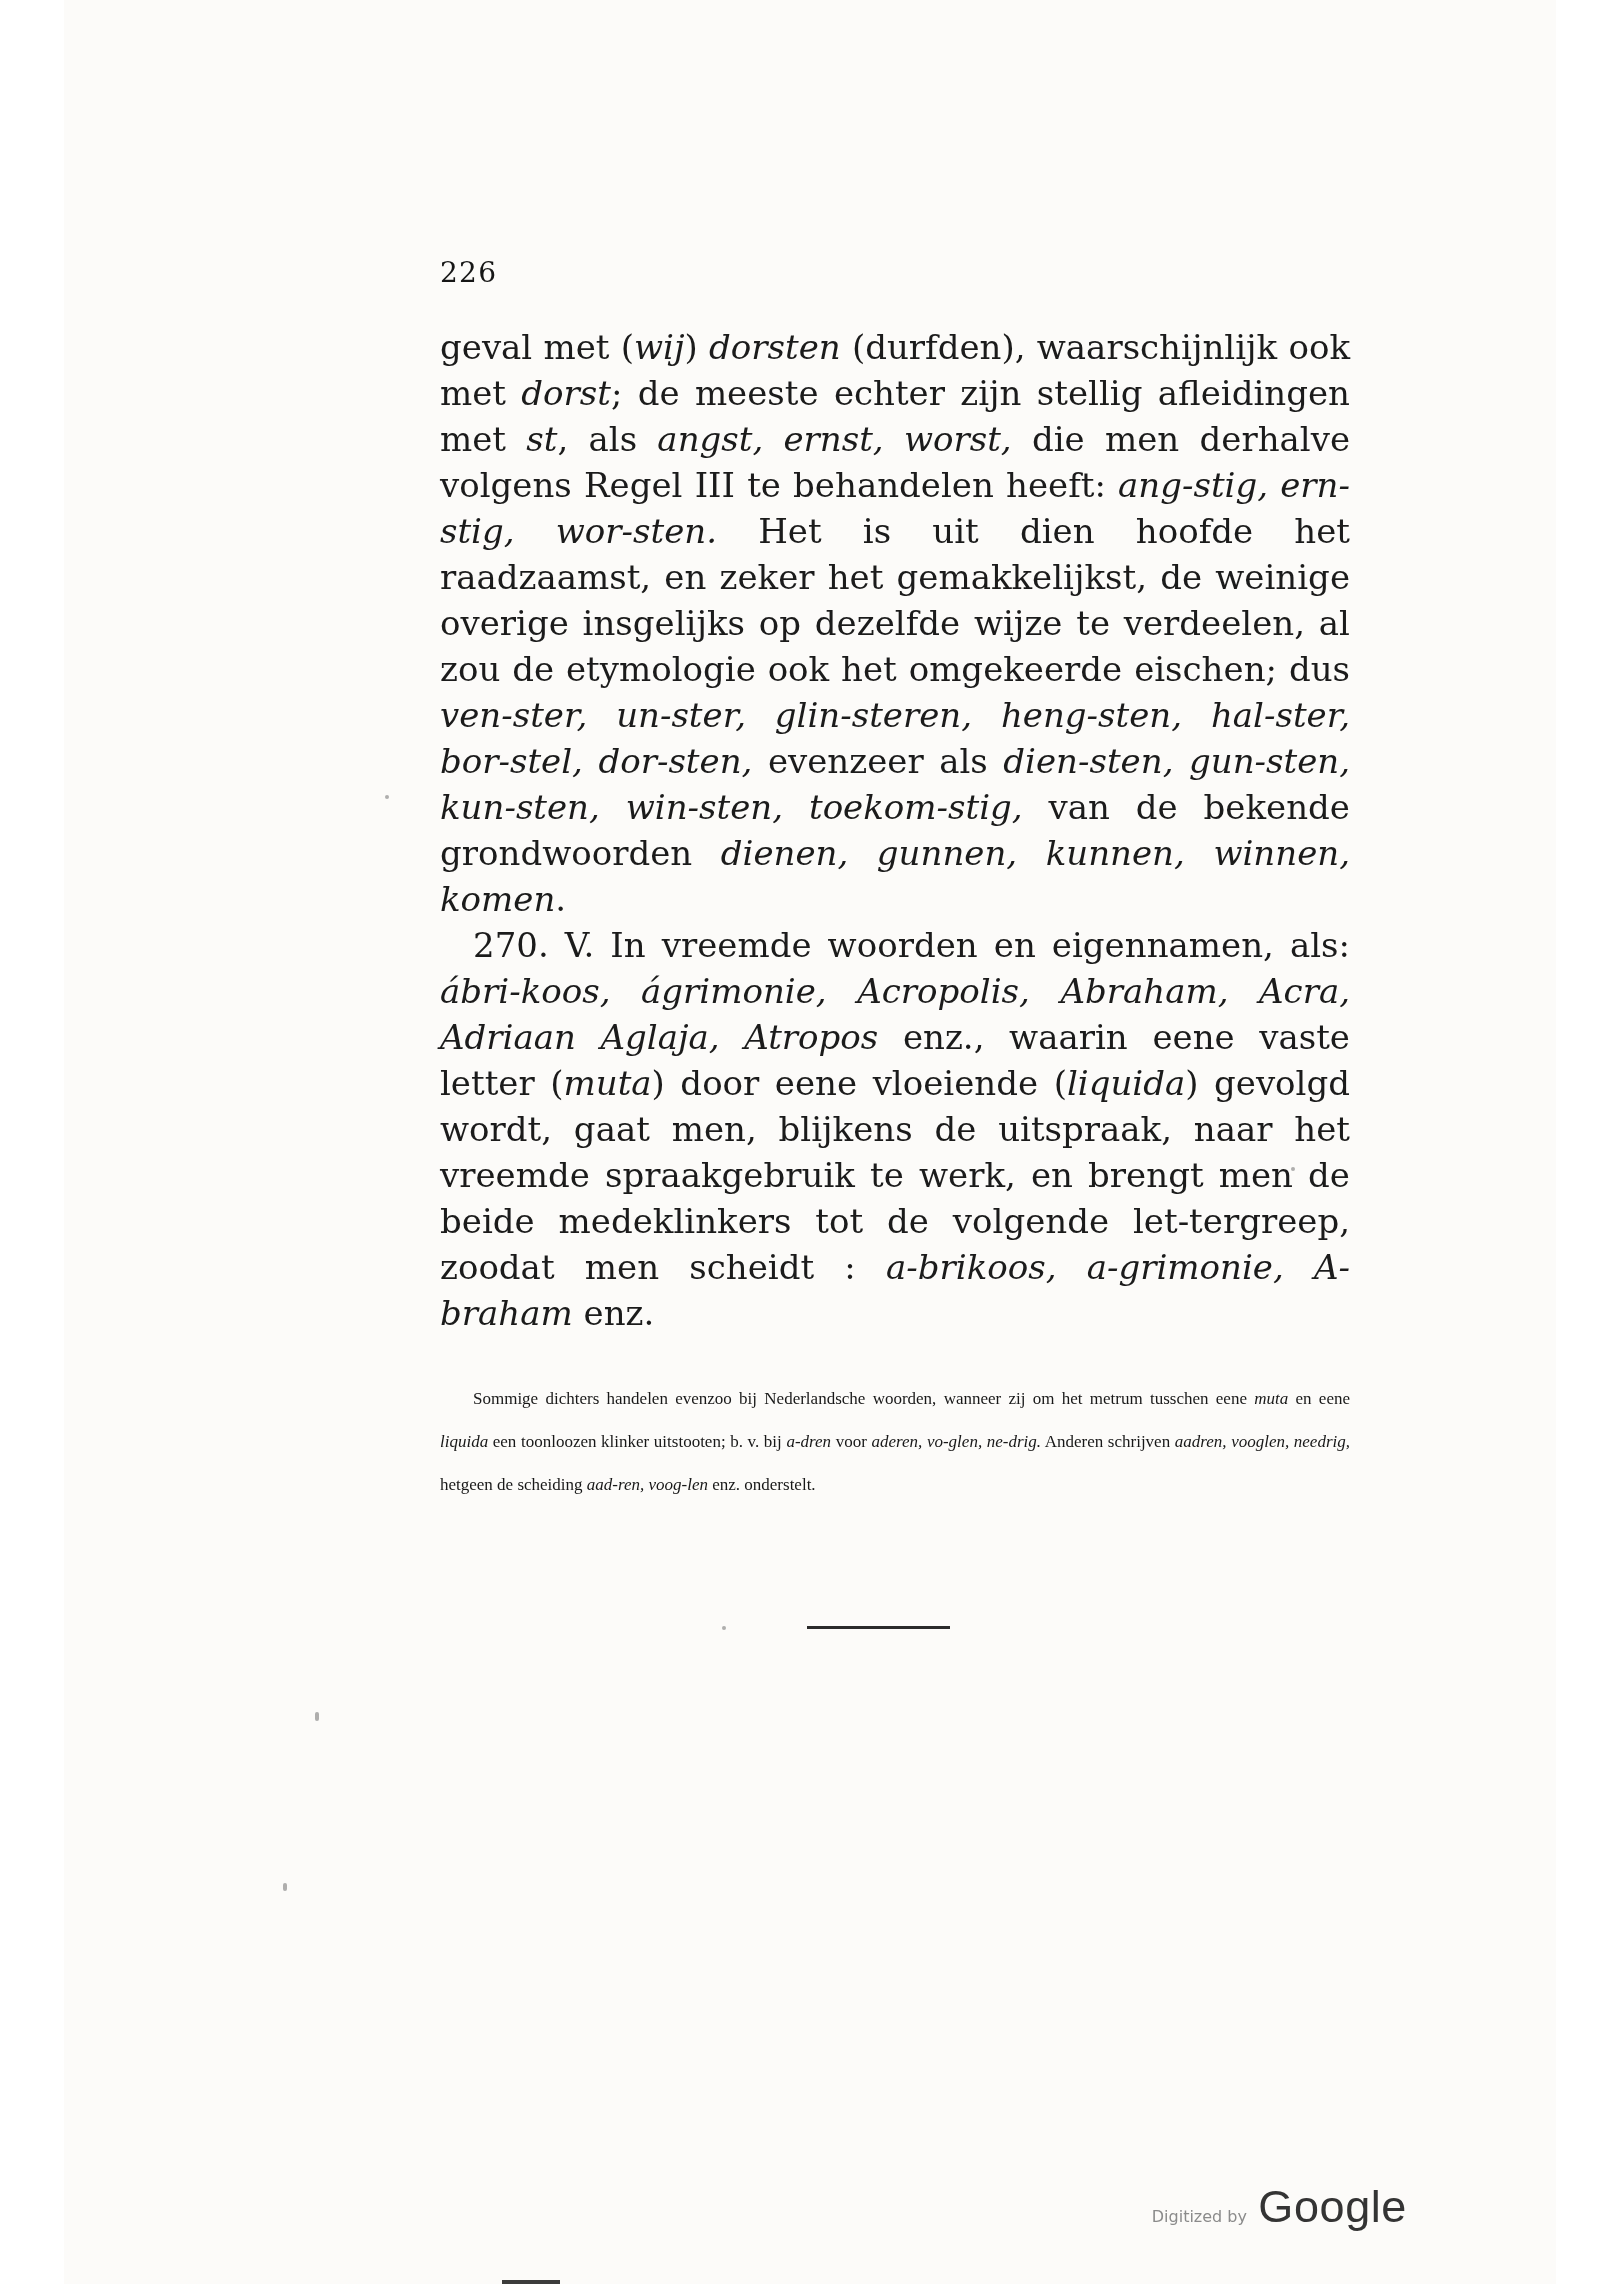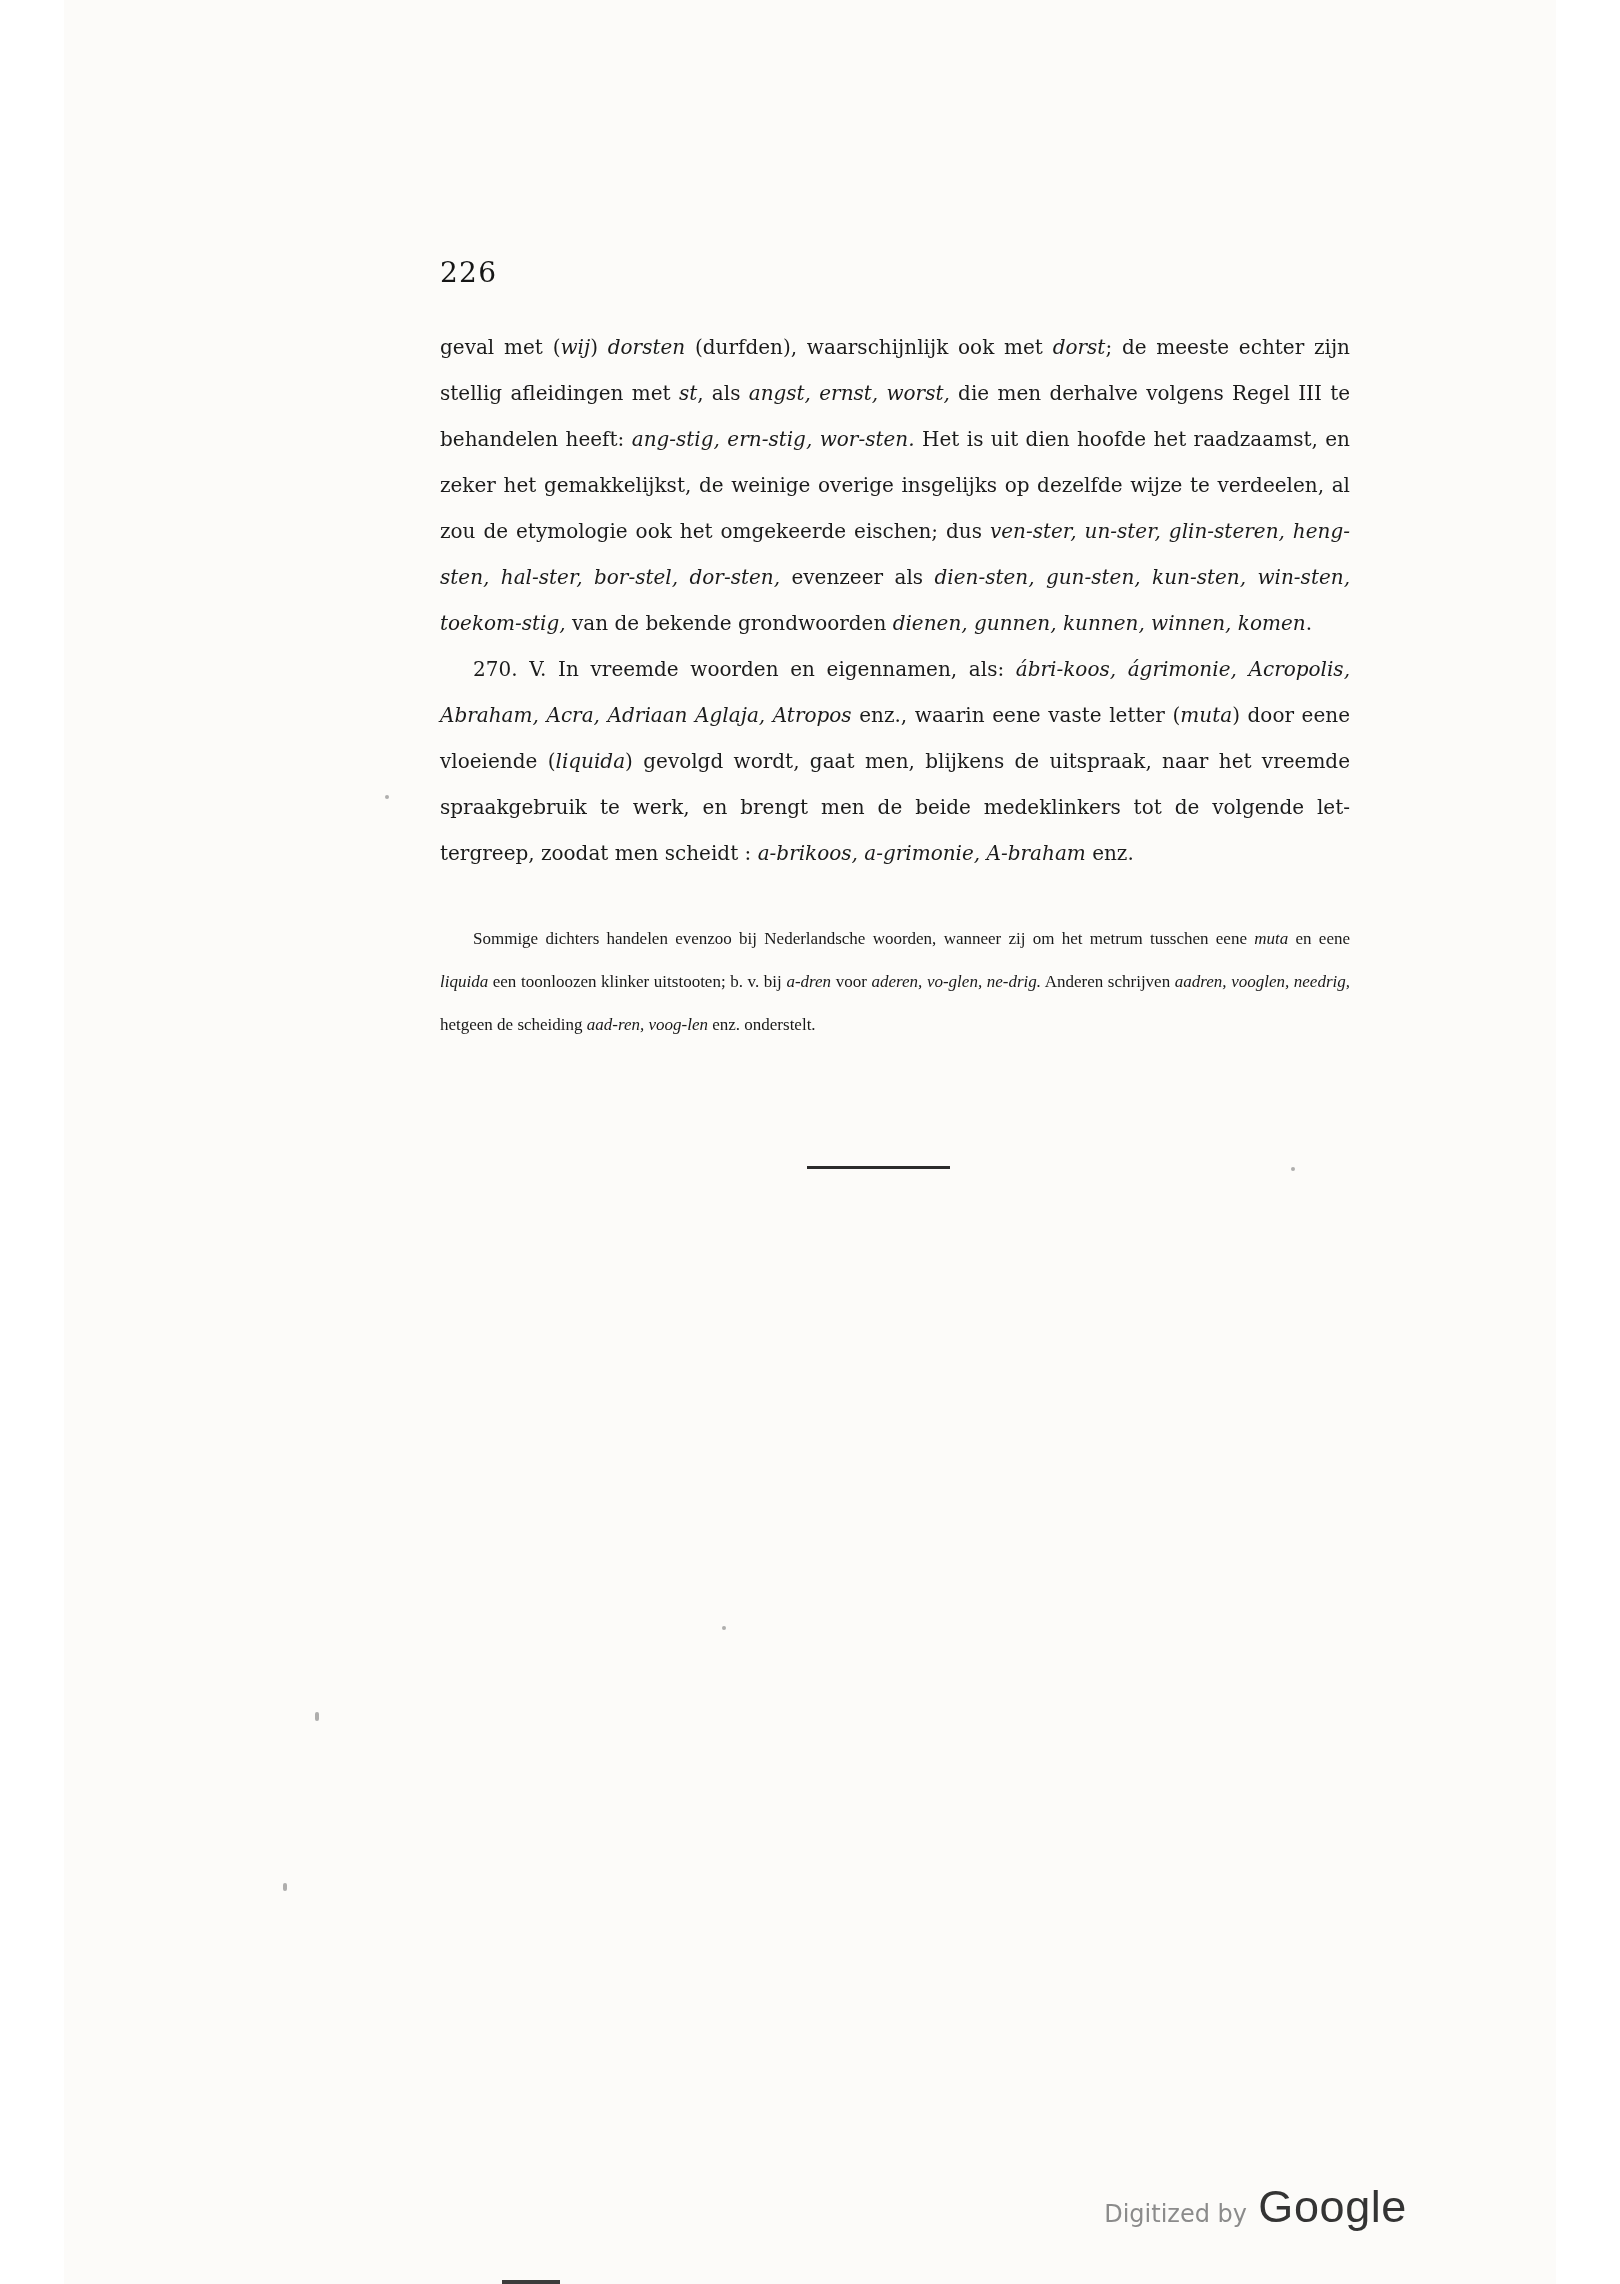--- a/index.html
+++ b/index.html
@@ -33,21 +33,21 @@
     margin-right: 16.3px;
     color: #161616;
   }
   .running-title {
     font-size: 21px;
     letter-spacing: 3.8px;
     word-spacing: 7.5px;
     color: #222222;
   }
   .body-text {
-    font-size: 20px;
+    font-size: 34px;
     line-height: 46px;
     text-align: justify;
     color: #1b1b1b;
   }
   .body-text em { font-style: italic; }
   .indent { text-indent: 33px; }
   .small-print {
     font-size: 17px;
     line-height: 43px;
     text-align: justify;
@@ -67,21 +67,21 @@
     position: absolute;
     right: 149px;
     bottom: 51px;
     display: flex;
     align-items: baseline;
     gap: 11.3px;
     white-space: nowrap;
   }
   .digitized-by {
     font-family: "DejaVu Sans", "Liberation Sans", sans-serif;
-    font-size: 24px;
+    font-size: 16px;
     color: #8b8b8b;
   }
   .google-logo {
     font-family: Liberation Sans, sans-serif;
     font-size: 45px;
     color: #343434;
     letter-spacing: 0.6px;
   }
   .speck {
     position: absolute;

